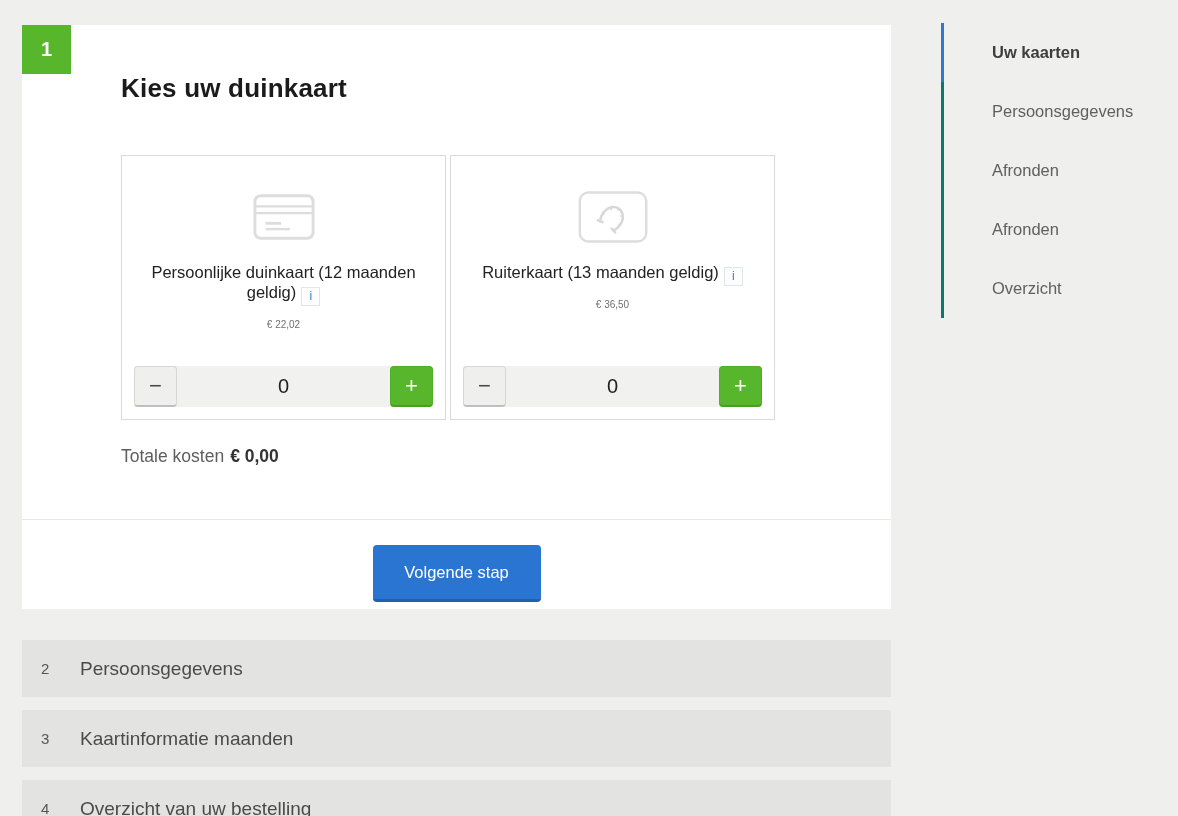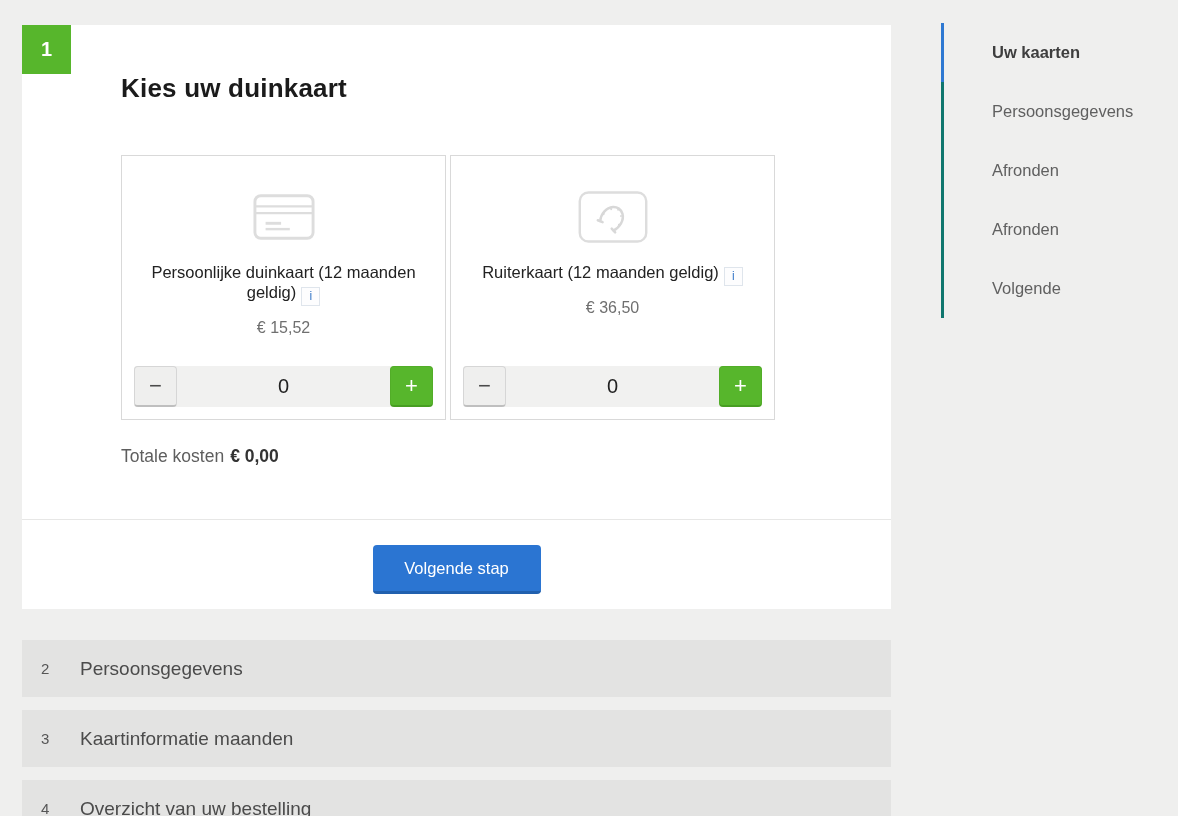--- a/index.html
+++ b/index.html
@@ -83,21 +83,21 @@
     background: #fdfdfe;
     color: #3a79c8;
     font-size: 12px;
     text-align: center;
     vertical-align: -2px;
     margin-left: 5px;
     cursor: pointer;
   }
   .card-price {
     margin-top: 13px;
-    font-size: 16px;
+    font-size: 10px;
     color: #6f6f6f;
   }
   .stepper {
     position: absolute;
     left: 12px;
     right: 12px;
     bottom: 12px;
     height: 41px;
     background: #f1f1f0;
     border-radius: 3px;
@@ -147,21 +147,21 @@
     border: none;
     border-top: 1px solid #e7e7e6;
     margin: 52px 0 0 0;
   }
   .panel-footer {
     text-align: center;
   }
   .next-btn {
     margin-top: 25px;
     width: 168px;
-    height: 49px;
+    height: 57px;
     background: #2b75d2;
     border: none;
     border-bottom: 3px solid #2160ae;
     border-radius: 4px;
     color: #ffffff;
     font-size: 16.5px;
     font-family: "Liberation Sans", sans-serif;
     cursor: pointer;
   }
   .collapsed-bar {
@@ -227,21 +227,21 @@
           <div class="card-icon-wrap">
             <svg viewBox="0 0 64 50" width="62" height="50" aria-hidden="true">
               <rect x="2" y="3" width="60" height="44" rx="6" fill="none" stroke="#dddddd" stroke-width="3"></rect>
               <line x1="3" y1="14" x2="61" y2="14" stroke="#dddddd" stroke-width="2.5"></line>
               <line x1="3" y1="21" x2="61" y2="21" stroke="#dddddd" stroke-width="2.5"></line>
               <line x1="13" y1="31.5" x2="29" y2="31.5" stroke="#dddddd" stroke-width="3"></line>
               <line x1="13" y1="37.5" x2="38" y2="37.5" stroke="#dddddd" stroke-width="2.5"></line>
             </svg>
           </div>
           <div class="card-name"><span>Persoonlijke duinkaart (12 maanden geldig)</span><span class="info-badge">i</span></div>
-          <div class="card-price">€ 15,52</div>
+          <div class="card-price">€ 22,02</div>
           <div class="stepper">
             <div class="step-btn minus">−</div>
             <div class="qty-value">0</div>
             <div class="step-btn plus">+</div>
           </div>
         </div>
 
         <div class="product-card">
           <div class="card-icon-wrap">
             <svg viewBox="0 0 72 54" width="70" height="52" aria-hidden="true">
@@ -253,21 +253,21 @@
               </g>
               <g transform="translate(36,27) rotate(35)" fill="#d8d8d8" stroke="none">
                 <circle cx="-9.6" cy="3" r="1"></circle>
                 <circle cx="9.6" cy="3" r="1"></circle>
                 <circle cx="-6.2" cy="-5.6" r="1"></circle>
                 <circle cx="6.2" cy="-5.6" r="1"></circle>
                 <circle cx="0" cy="-9.2" r="1"></circle>
               </g>
             </svg>
           </div>
-          <div class="card-name"><span>Ruiterkaart (12 maanden geldig)</span><span class="info-badge">i</span></div>
+          <div class="card-name"><span>Ruiterkaart (13 maanden geldig)</span><span class="info-badge">i</span></div>
           <div class="card-price">€ 36,50</div>
           <div class="stepper">
             <div class="step-btn minus">−</div>
             <div class="qty-value">0</div>
             <div class="step-btn plus">+</div>
           </div>
         </div>
 
       </div>
 
@@ -296,14 +296,14 @@
     <span class="collapsed-title">Overzicht van uw bestelling</span>
   </div>
 
 </div>
 
 <div class="side-nav">
   <div class="side-item active">Uw kaarten</div>
   <div class="side-item">Persoonsgegevens</div>
   <div class="side-item">Afronden</div>
   <div class="side-item">Afronden</div>
-  <div class="side-item">Volgende</div>
+  <div class="side-item">Overzicht</div>
 </div>
 
 </body></html>

